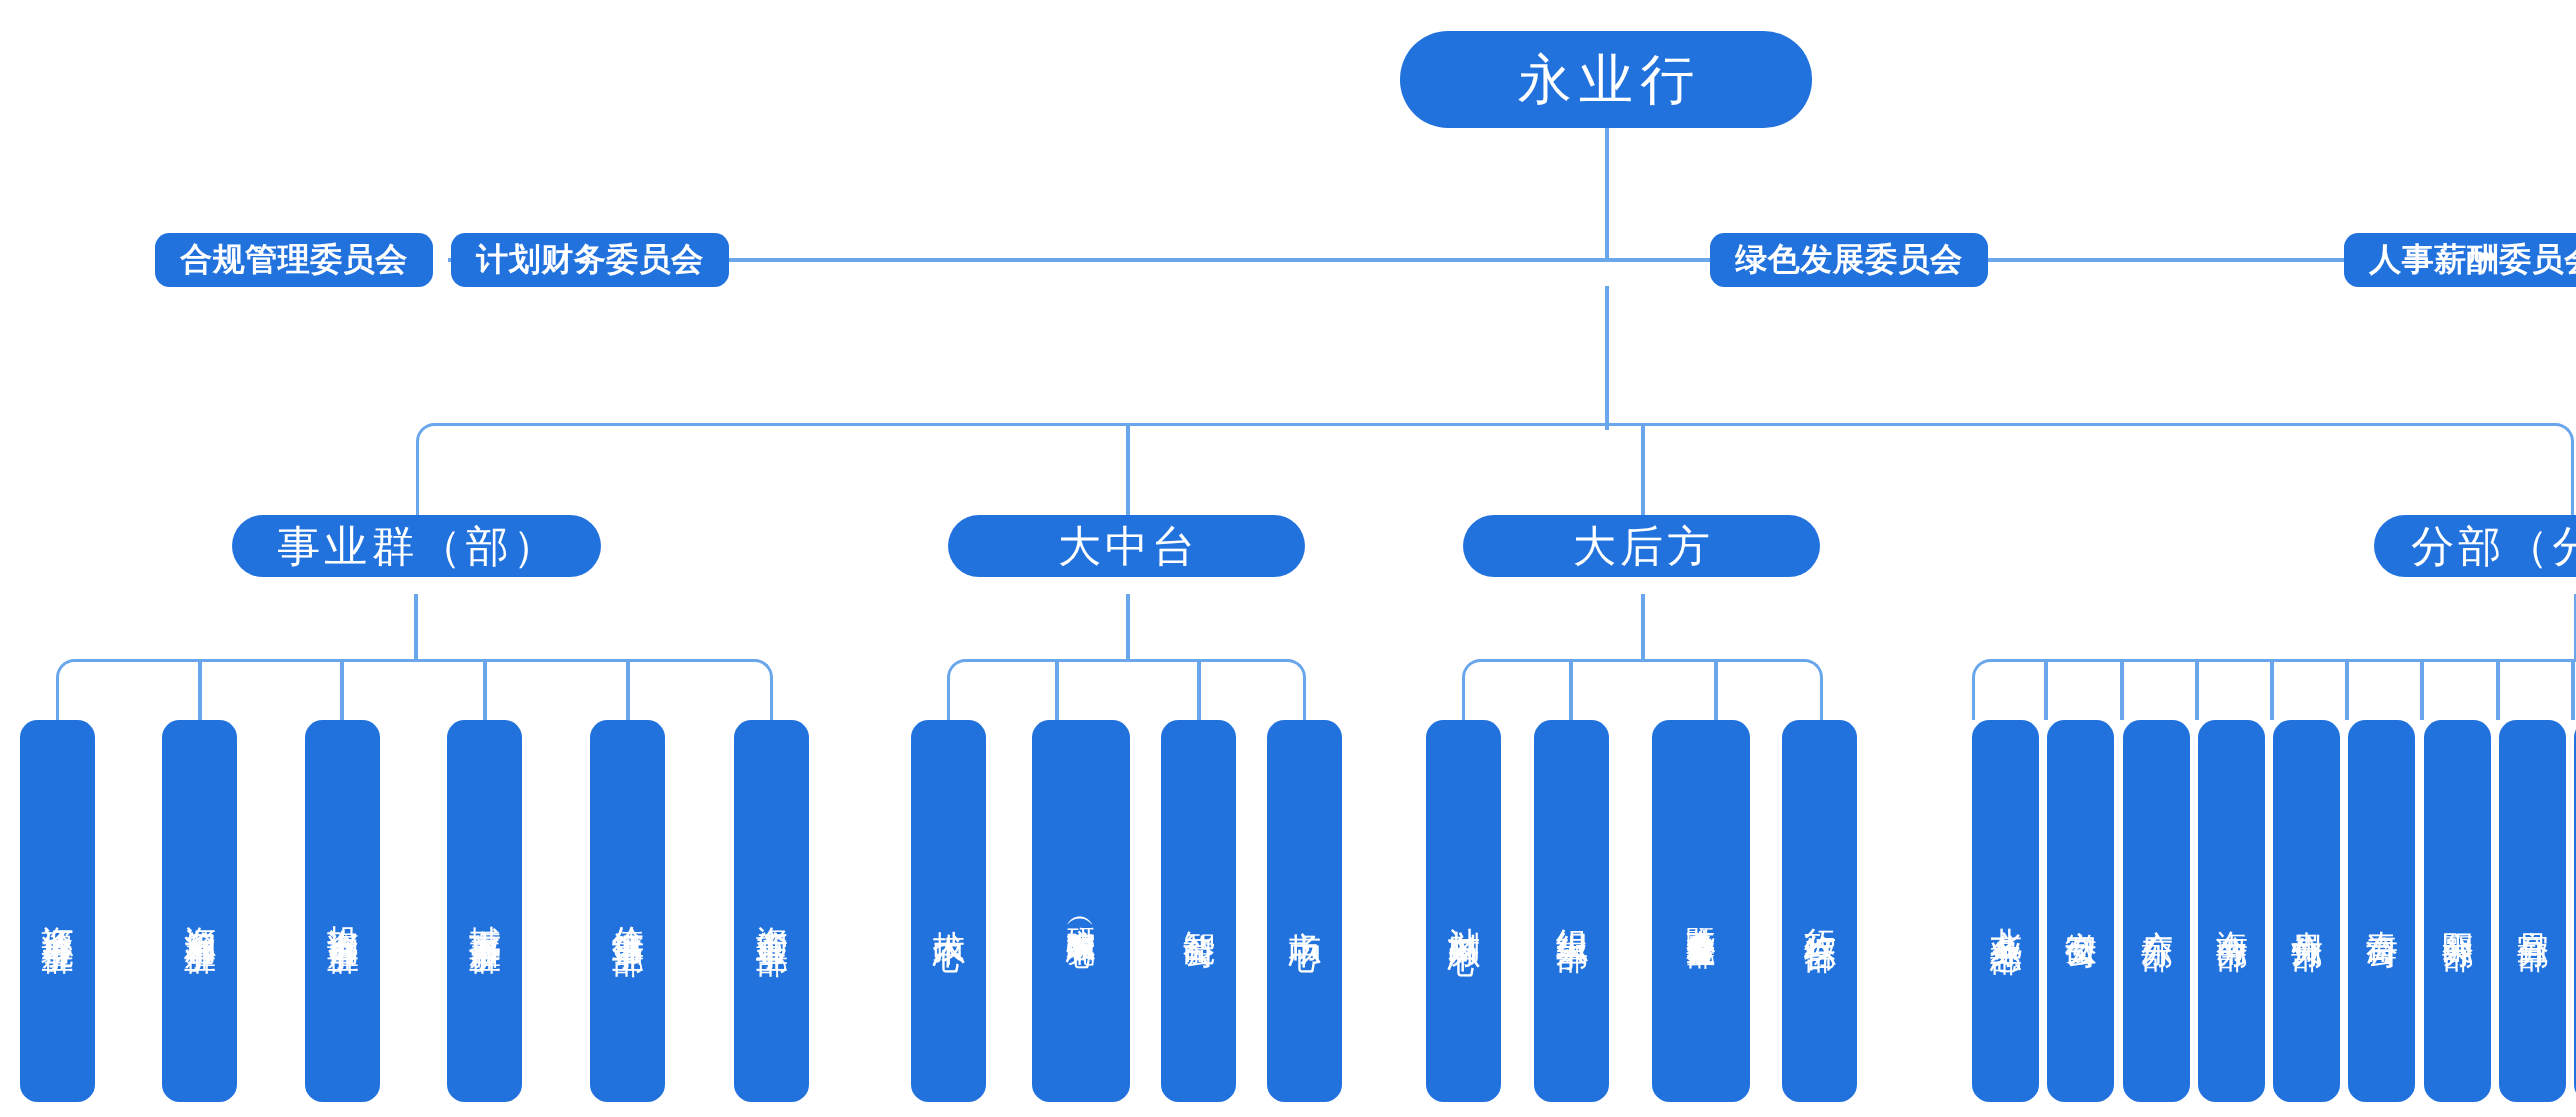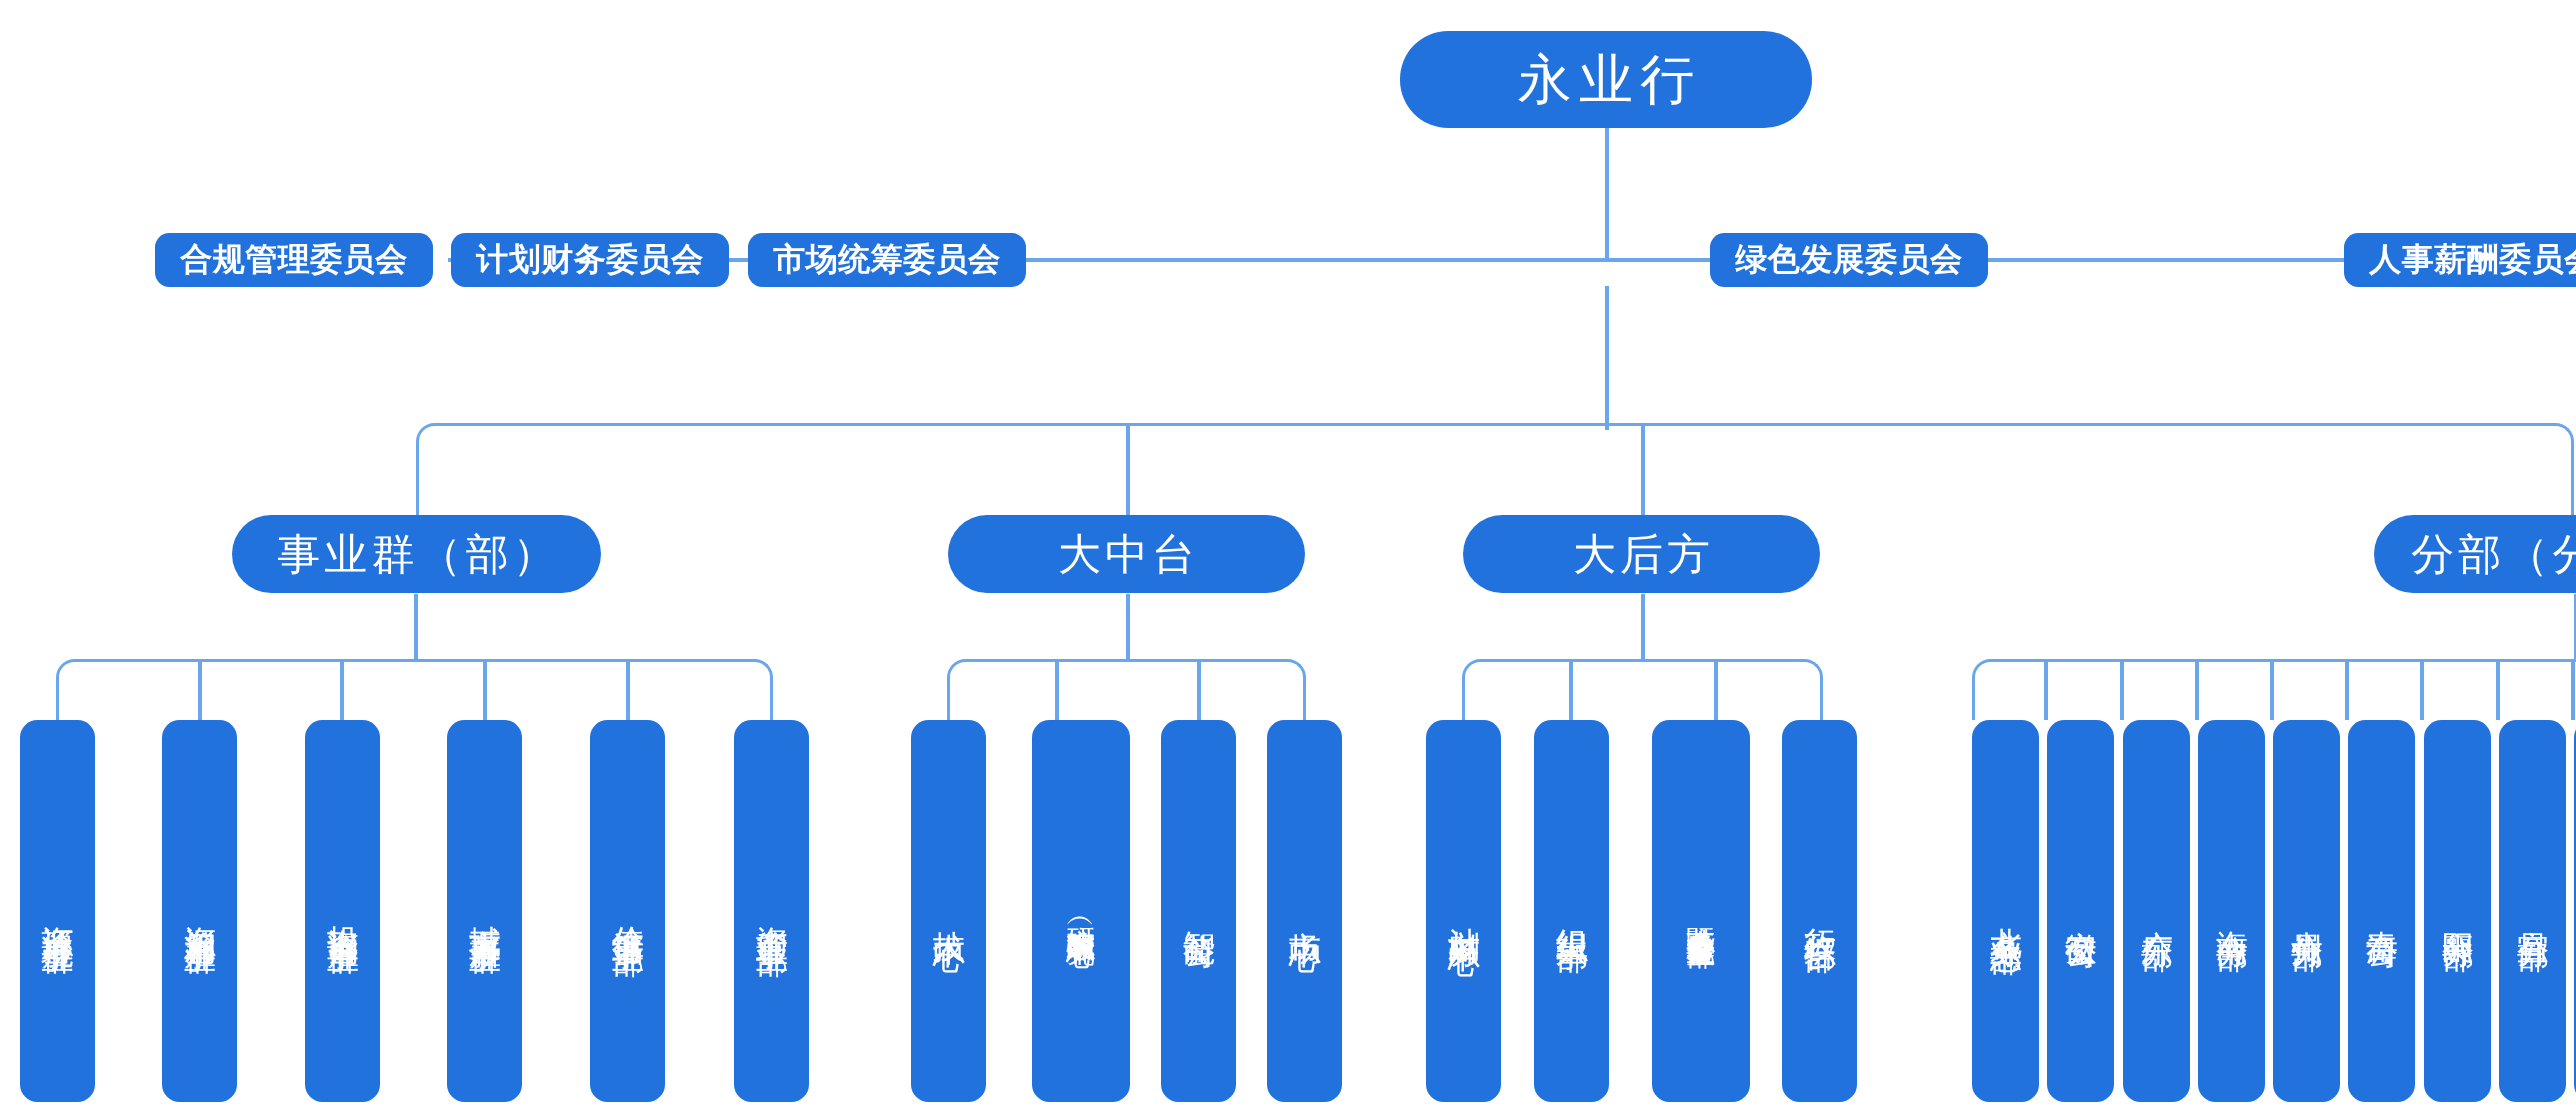--- a/index.html
+++ b/index.html
@@ -37,21 +37,21 @@
   .committee {
     top: 233px; height: 54px;
     border-radius: 14.4px;
     font-size: 32px;
     font-weight: 700;
     letter-spacing: 0.5px;
   }
 
   
   .group {
-    top: 515px; height: 78px;
+    top: 515px; height: 62px;
     border-radius: 39px;
     font-size: 43px;
     letter-spacing: 4.1px;
     text-indent: 4.1px;
   }
 
   
   .leaf {
     border-radius: 17.5px;
     writing-mode: vertical-rl;
@@ -91,23 +91,20 @@
   <div class="vline" style="left:1605px; top:128px; height:132px;"></div>
 
   <div class="hline" style="left:448px; top:258px; width:2308px;"></div>
 
   <div class="node committee" style="left:155px; width:278px;">
     <span>合规管理委员会</span>
   </div>
   <div class="node committee" style="left:451px; width:278px;">
     <span>计划财务委员会</span>
   </div>
-  <div class="node committee" style="left:748px; width:278px;">
-    <span>市场统筹委员会</span>
-  </div>
   <div class="node committee" style="left:1710px; width:278px;">
     <span>绿色发展委员会</span>
   </div>
   <div class="node committee" style="left:2344px; width:278px;">
     <span>人事薪酬委员会</span>
   </div>
 
   <div class="vline" style="left:1605px; top:286px; width:4.1px; height:144px;"></div>
 
   <div class="bracket" style="left:416px; top:423px; width:2158px; height:93px;"></div>

